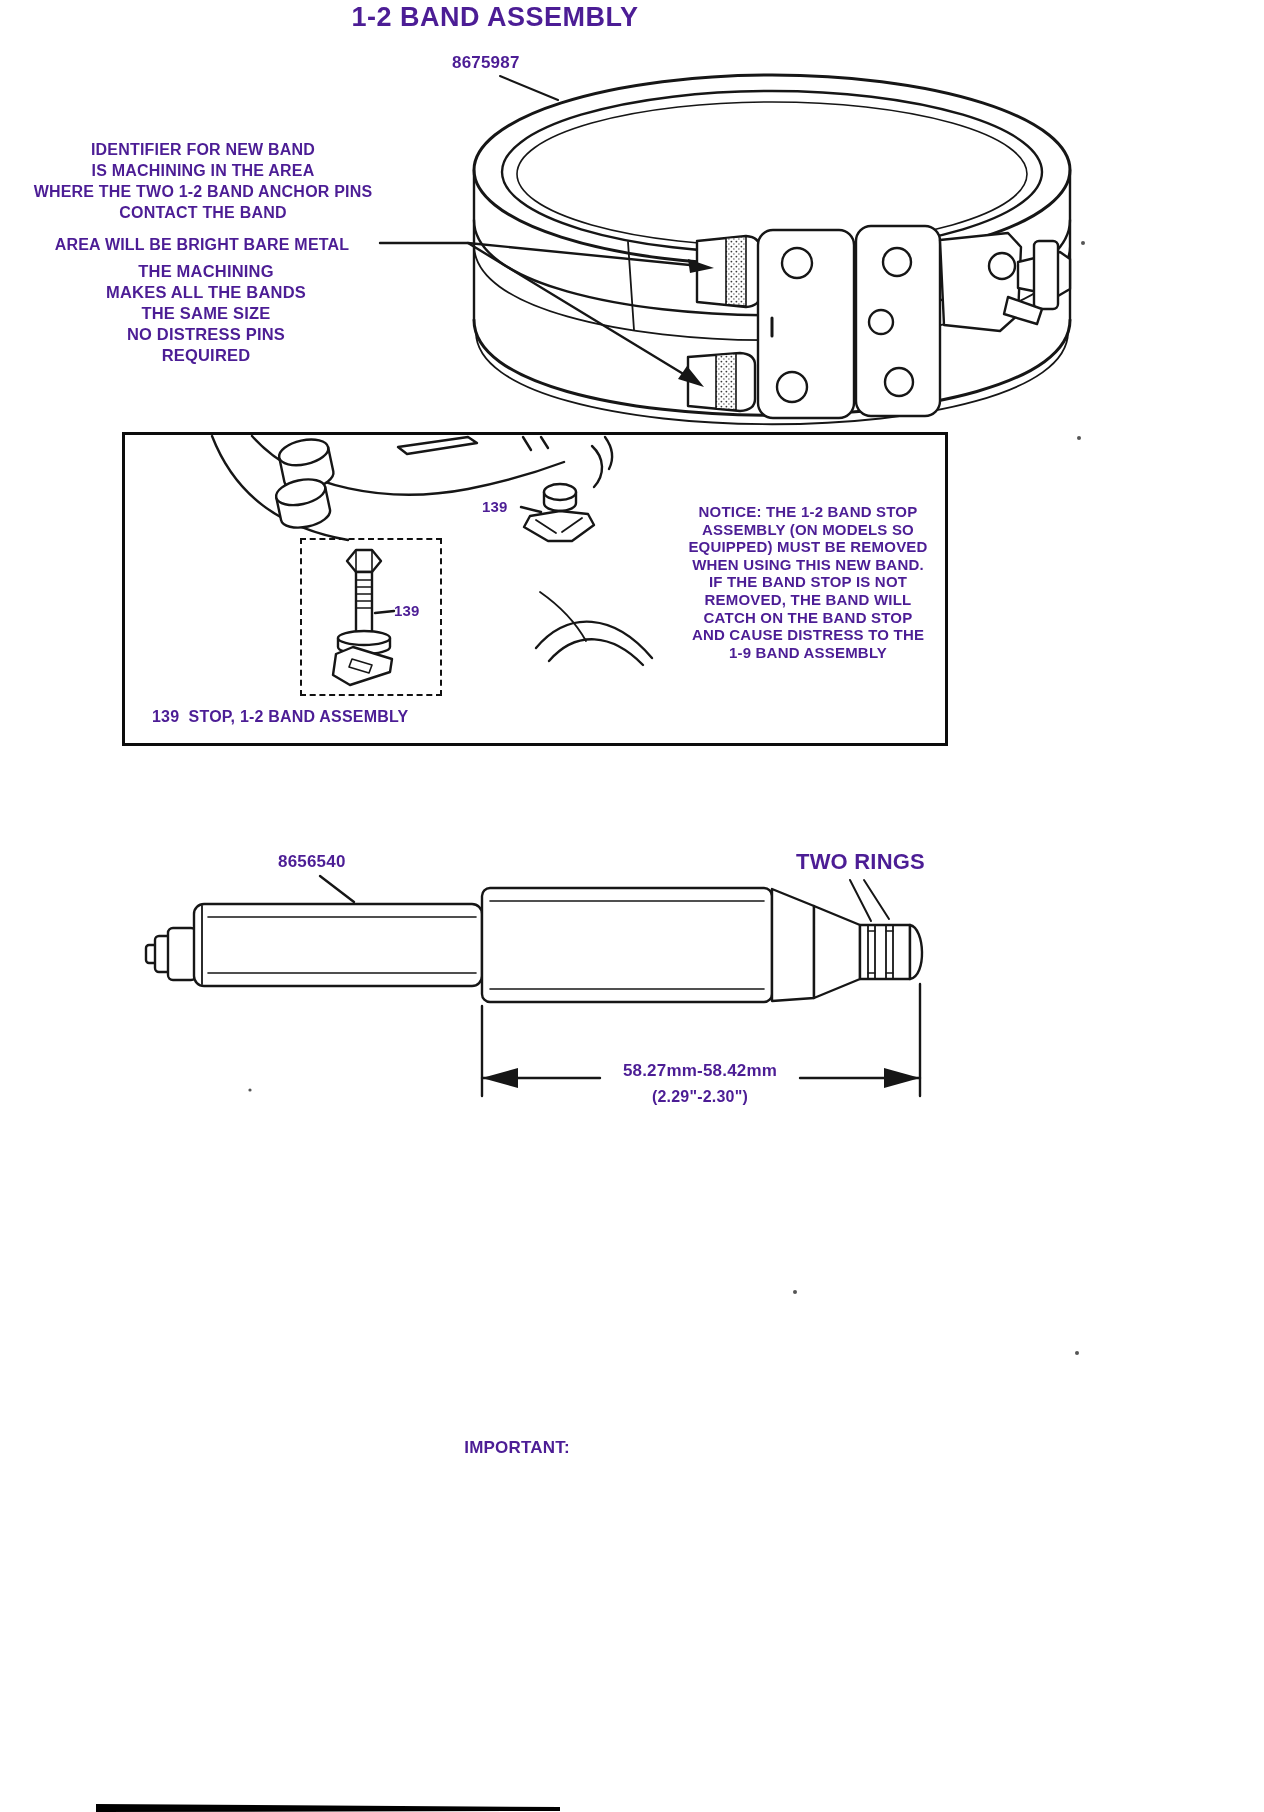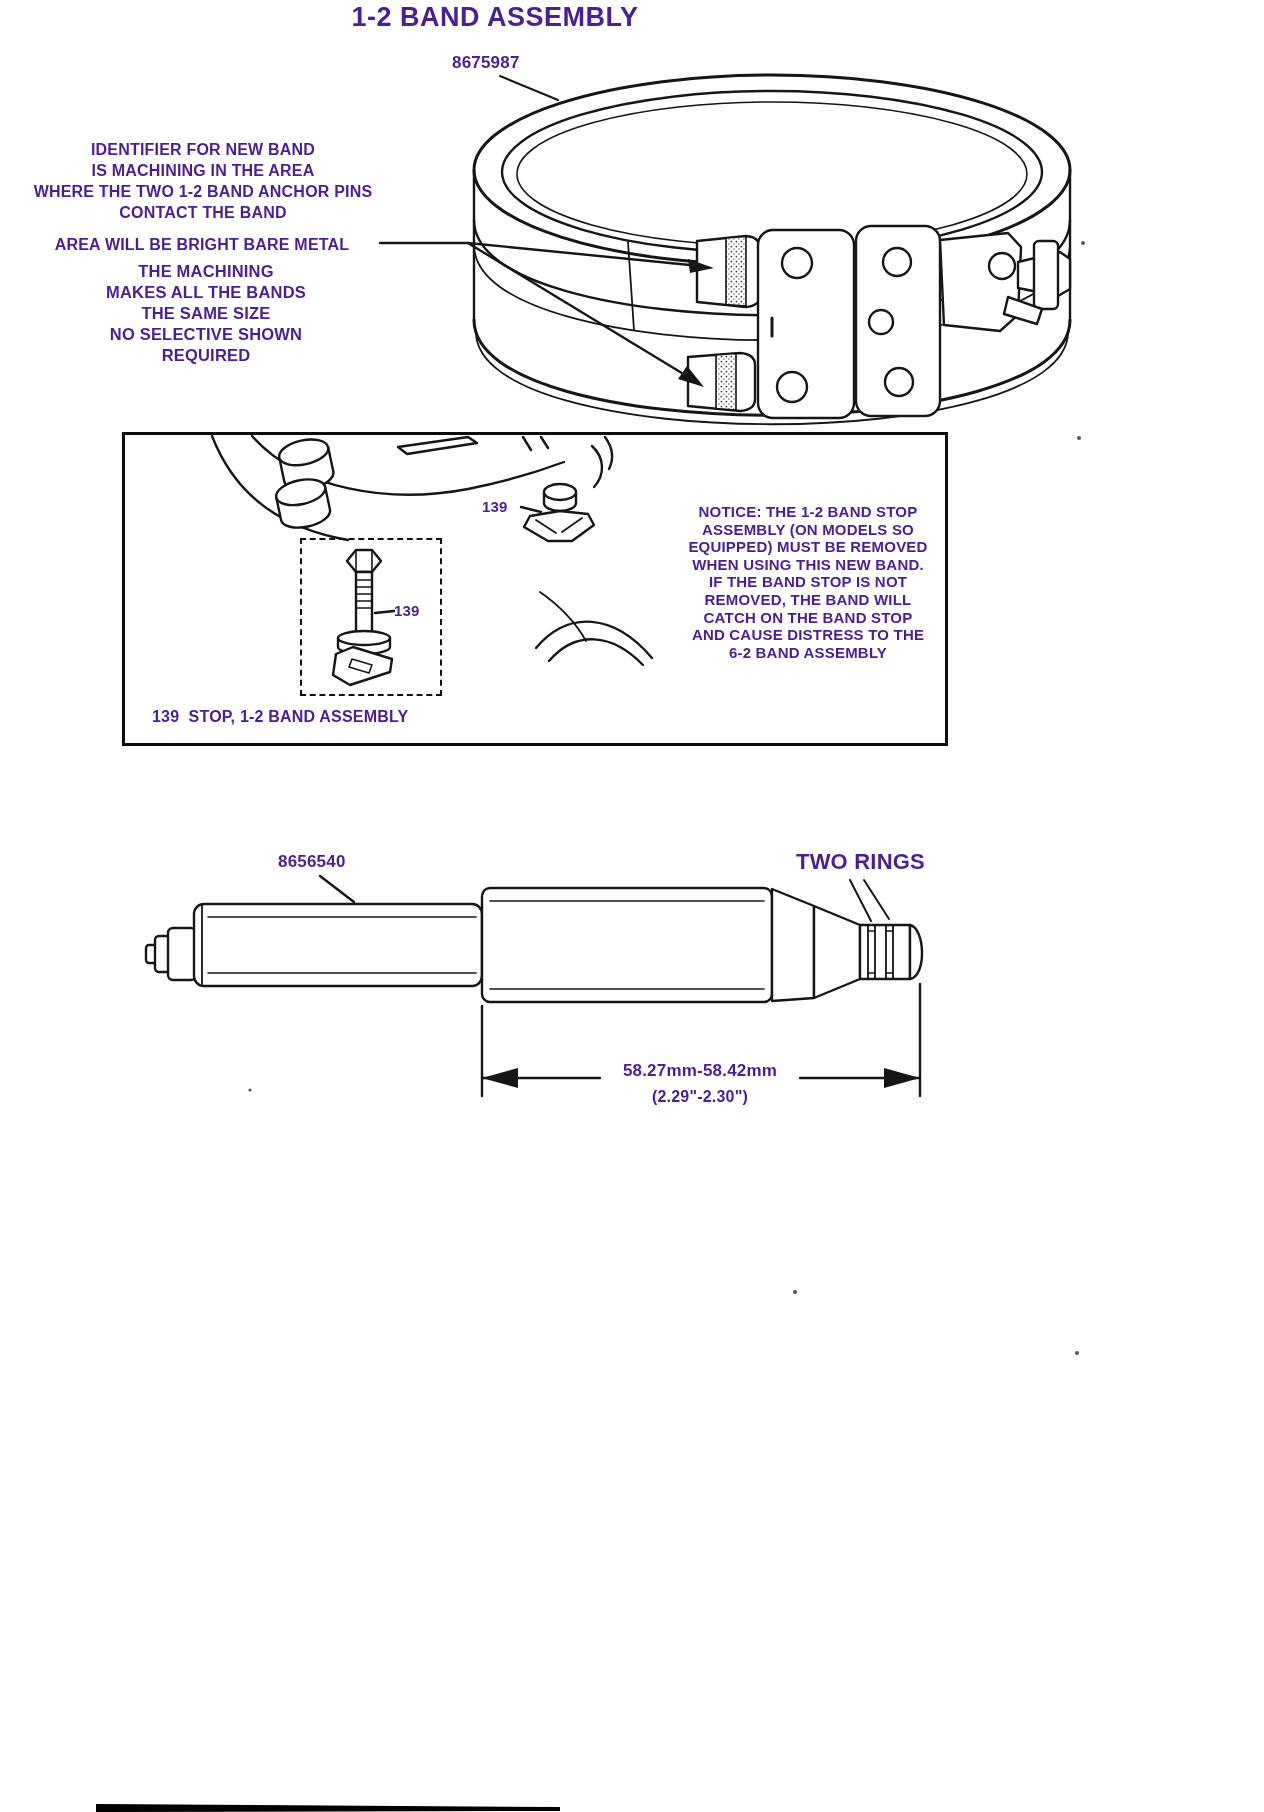--- a/index.html
+++ b/index.html
@@ -186,44 +186,45 @@
   <div class="txt center" style="left:2px; top:139px; width:402px;">IDENTIFIER FOR NEW BAND
 IS MACHINING IN THE AREA
 WHERE THE TWO 1-2 BAND ANCHOR PINS
 CONTACT THE BAND</div>
 
   <div class="txt center" style="left:22px; top:234px; width:360px;">AREA WILL BE BRIGHT BARE METAL</div>
 
   <div class="txt center" style="left:28px; top:261px; width:356px; font-size:16.5px;">THE MACHINING
 MAKES ALL THE BANDS
 THE SAME SIZE
-NO SELECTIVE SHOWN
+NO DISTRESS PINS
 REQUIRED</div>
 
   <div class="txt callout" style="left:482px; top:496px;">139</div>
 
   <div class="txt callout" style="left:394px; top:600px;">139</div>
 
   <div class="txt center notice" style="left:666px; top:503px; width:284px;">NOTICE: THE 1-2 BAND STOP
 ASSEMBLY (ON MODELS SO
 EQUIPPED) MUST BE REMOVED
 WHEN USING THIS NEW BAND.
 IF THE BAND STOP IS NOT
 REMOVED, THE BAND WILL
 CATCH ON THE BAND STOP
 AND CAUSE DISTRESS TO THE
-6-2 BAND ASSEMBLY</div>
+1-9 BAND ASSEMBLY</div>
 
   <div class="txt caption" style="left:152px; top:706px;">139  STOP, 1-2 BAND ASSEMBLY</div>
 
 
   <div class="txt partnum" style="left:278px; top:851px;">8656540</div>
 
   <div class="txt rings" style="left:796px; top:851px;">TWO RINGS</div>
 
 
   <div class="txt center dim-mm" style="left:580px; top:1060px; width:240px;">58.27mm-58.42mm</div>
 
   <div class="txt center dim-in" style="left:580px; top:1086px; width:240px;">(2.29"-2.30")</div>
 
+  <div class="txt center foot-head" style="left:267px; top:1437px; width:500px;">IMPORTANT:</div>
 
 
 </div>
 
 </body></html>

